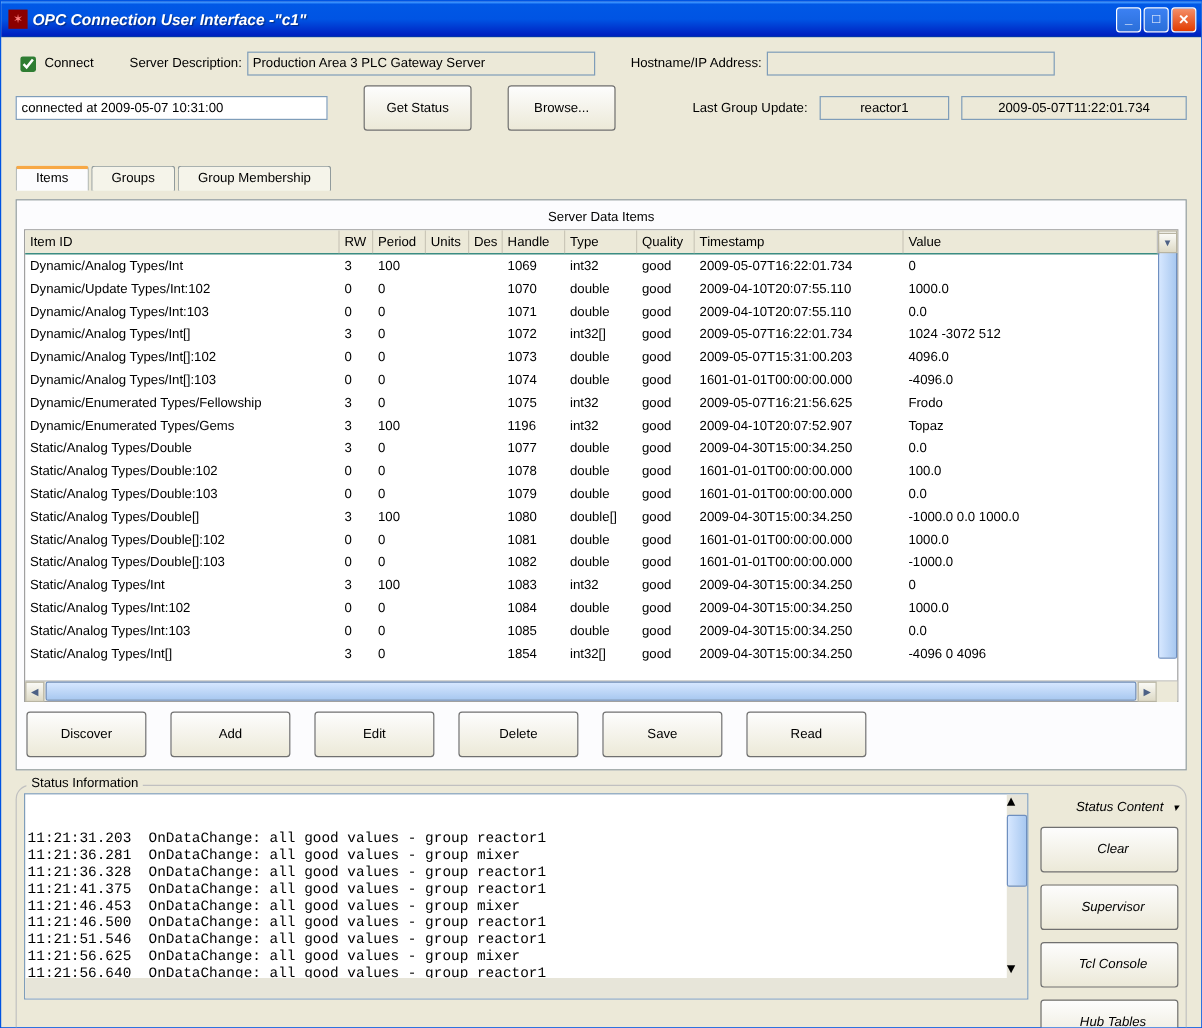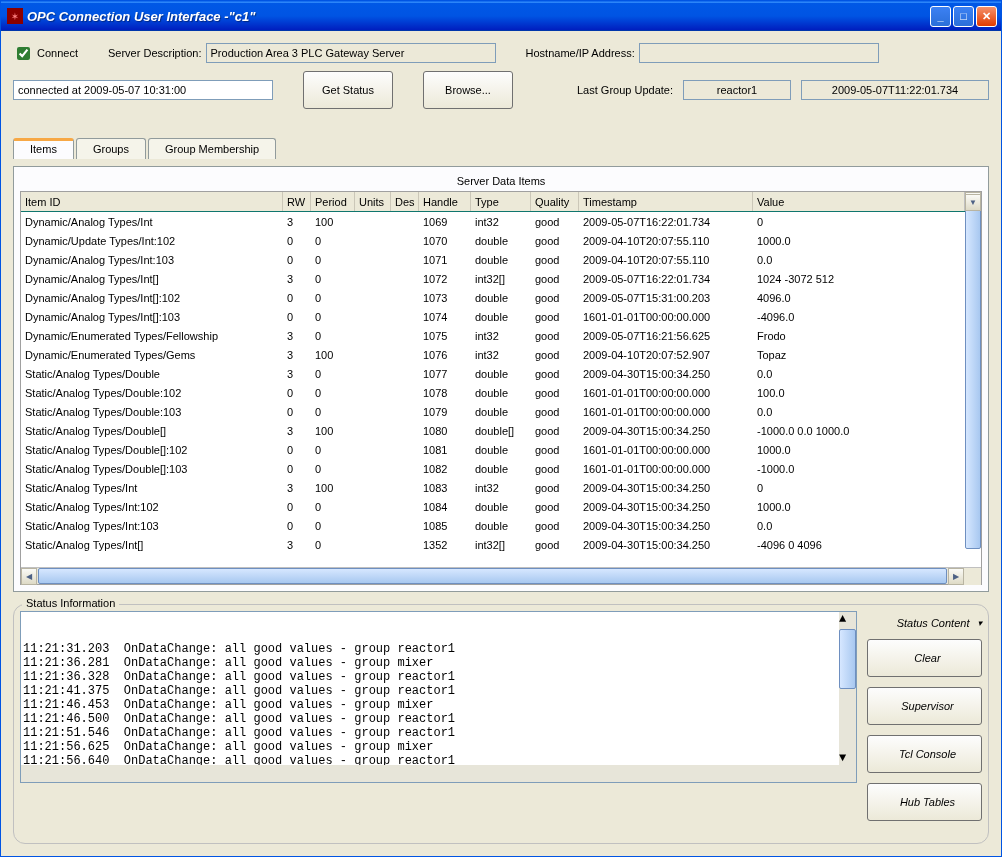--- a/index.html
+++ b/index.html
@@ -366,21 +366,21 @@
               <div class="td">good</div>
               <div class="td">2009-05-07T16:21:56.625</div>
               <div class="td">Frodo</div>
             </div>
             <div class="table-row">
               <div class="td">Dynamic/Enumerated Types/Gems</div>
               <div class="td">3</div>
               <div class="td">100</div>
               <div class="td"></div>
               <div class="td"></div>
-              <div class="td">1076</div>
+              <div class="td">1196</div>
               <div class="td">int32</div>
               <div class="td">good</div>
               <div class="td">2009-04-10T20:07:52.907</div>
               <div class="td">Topaz</div>
             </div>
             <div class="table-row">
               <div class="td">Static/Analog Types/Double</div>
               <div class="td">3</div>
               <div class="td">0</div>
               <div class="td"></div>
@@ -486,33 +486,41 @@
               <div class="td">good</div>
               <div class="td">2009-04-30T15:00:34.250</div>
               <div class="td">0.0</div>
             </div>
             <div class="table-row">
               <div class="td">Static/Analog Types/Int[]</div>
               <div class="td">3</div>
               <div class="td">0</div>
               <div class="td"></div>
               <div class="td"></div>
-              <div class="td">1352</div>
+              <div class="td">1854</div>
               <div class="td">int32[]</div>
               <div class="td">good</div>
               <div class="td">2009-04-30T15:00:34.250</div>
               <div class="td">-4096 0 4096</div>
             </div>
           </div>
         <div class="hscroll">
           <div class="arrow left">◀</div>
           <div class="thumb"></div>
           <div class="arrow right">▶</div>
           <div class="corner"></div>
         </div>
+      </div>
+      <div class="action-row">
+        <button class="std">Discover</button>
+        <button class="std">Add</button>
+        <button class="std">Edit</button>
+        <button class="std">Delete</button>
+        <button class="std">Save</button>
+        <button class="std">Read</button>
       </div>
     </div>
 
     <div class="status-group">
       <span class="legend">Status Information</span>
       <div class="status-log">
         <div id="log-lines">11:21:31.203  OnDataChange: all good values - group reactor1
 11:21:36.281  OnDataChange: all good values - group mixer
 11:21:36.328  OnDataChange: all good values - group reactor1
 11:21:41.375  OnDataChange: all good values - group reactor1

